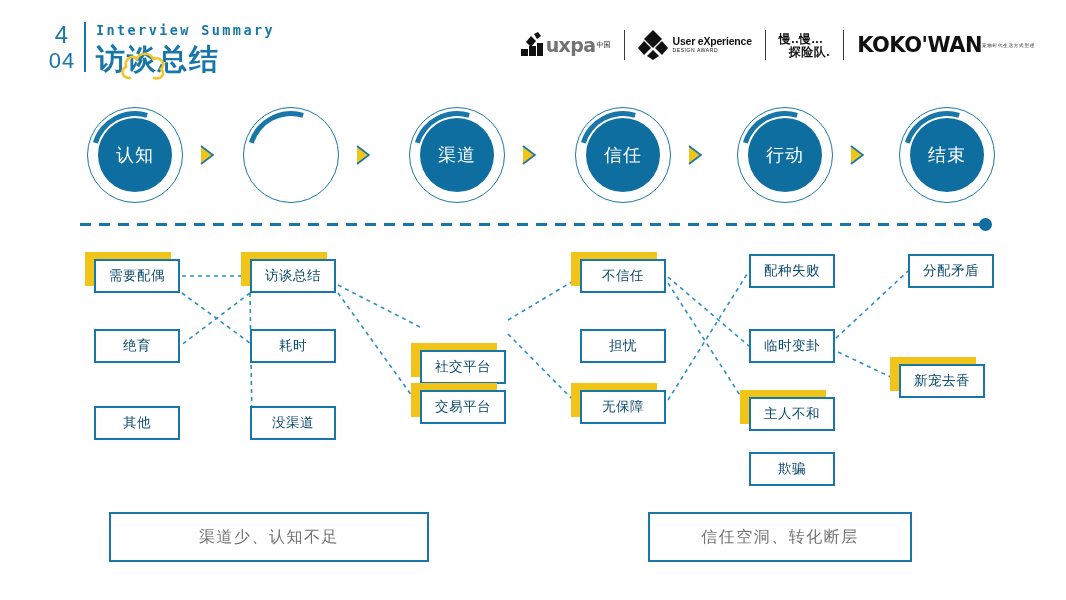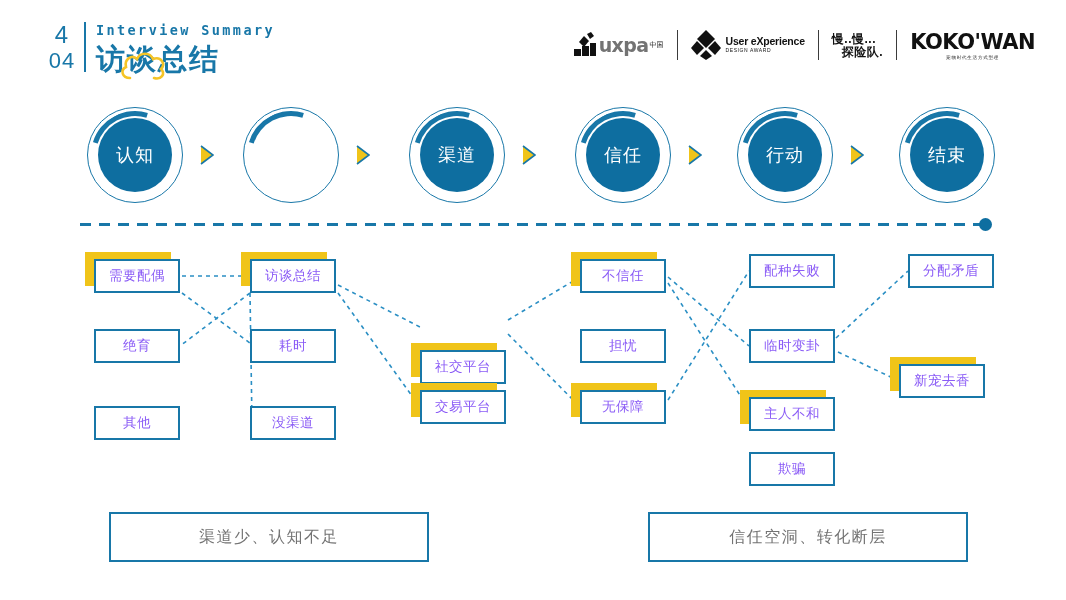--- a/index.html
+++ b/index.html
@@ -39,21 +39,21 @@
   .logo-cell{display:flex;align-items:center;padding:0 13px;height:44px;}
   .logo-sep{width:1px;height:30px;background:#3b3b3b;}
   .uxpa-word{font-size:19px;font-weight:700;color:#737373;letter-spacing:-.6px;font-family:"DejaVu Sans",sans-serif;}
   .uxpa-sup{font-size:7px;color:#111;vertical-align:super;margin-left:1px;letter-spacing:0;}
   .uxd-wrap{display:flex;flex-direction:column;justify-content:center;margin-left:5px;}
   .uxd-l1{font-size:10.5px;font-weight:700;color:#111;line-height:11px;letter-spacing:-.2px;}
   .uxd-l2{font-size:5px;color:#111;line-height:7px;letter-spacing:.6px;}
   .mm-wrap{display:flex;flex-direction:column;line-height:1;}
   .mm-l1{font-size:12px;font-weight:700;color:#111;letter-spacing:.5px;}
   .mm-l2{font-size:12px;font-weight:700;color:#111;letter-spacing:.5px;margin-left:10px;margin-top:1px;}
-  .koko-wrap{display:flex;flex-direction:column;align-items:center;}
+  .koko-wrap{display:flex;align-items:center;}
   .koko-l1{font-size:21px;font-weight:700;color:#111;letter-spacing:-.5px;font-family:"DejaVu Sans",sans-serif;}
   .koko-l2{font-size:4.5px;color:#111;letter-spacing:.8px;margin-top:1px;}
 
   
   .step{position:absolute;width:96px;height:96px;font-family:Liberation Serif, serif;}
   .step .ring{
     position:absolute;left:0;top:0;width:96px;height:96px;border-radius:50%;
     border:1.6px solid #1877a8;box-sizing:border-box;
   }
   .step .arc{
@@ -74,21 +74,21 @@
     background-image:repeating-linear-gradient(to right,#1877a8 0,#1877a8 11px,transparent 11px,transparent 19px);}
   #timeline-dot{position:absolute;left:979px;top:218px;width:13px;height:13px;border-radius:50%;background:#0e6ea0;}
 
   
   .node{position:absolute;}
   .node .accent{position:absolute;left:-9px;top:-7px;width:86px;height:34px;background:#f0c419;}
   .node .boxin{
     position:relative;width:86px;height:34px;box-sizing:border-box;
     border:2px solid #1877a8;background:#fff;
     display:flex;align-items:center;justify-content:center;
-    color:#8b5cf6;font-size:13.5px;letter-spacing:.5px;white-space:nowrap;
+    color:#0c4a6e;font-size:13.5px;letter-spacing:.5px;white-space:nowrap;
   }
 
   
   #links{position:absolute;left:0;top:0;width:1066px;height:600px;pointer-events:none;}
 
   
   .summary{
     position:absolute;height:50px;box-sizing:border-box;border:2px solid #1877a8;background:#fff;
     display:flex;align-items:center;justify-content:center;
   }
@@ -310,18 +310,18 @@
       <div class="node" style="left: 899px; top: 364px;">
         <div class="accent"></div>
         <div class="boxin">新宠去香</div>
       </div>
     </div>
 
   <div id="summaries">
       <div class="summary" style="left: 109px; top: 512px; width: 320px;">
         <span class="txt">渠道少、认知不足<span class="hl"></span></span>
       </div>
-      <div class="summary" style="left: 648px; top: 512px; width: 320px;">
+      <div class="summary" style="left: 648px; top: 512px; width: 264px;">
         <span class="txt">信任空洞、转化断层<span class="hl"></span></span>
       </div>
     </div>
 
 </div>
 
 </body></html>

